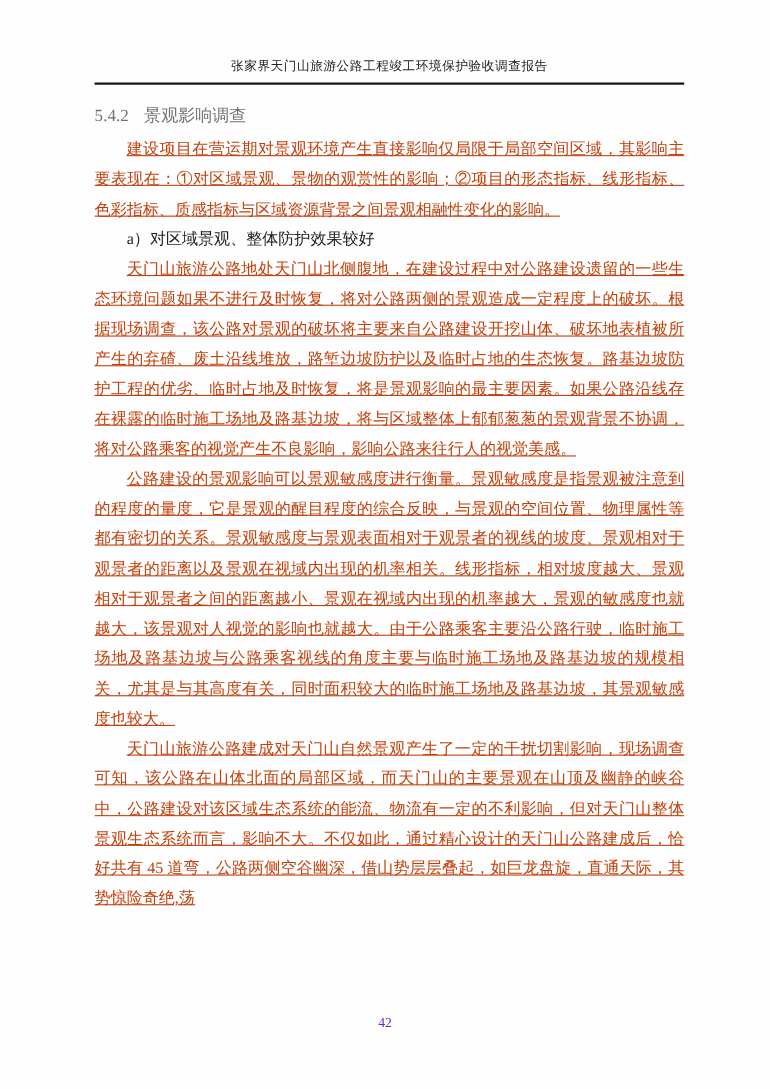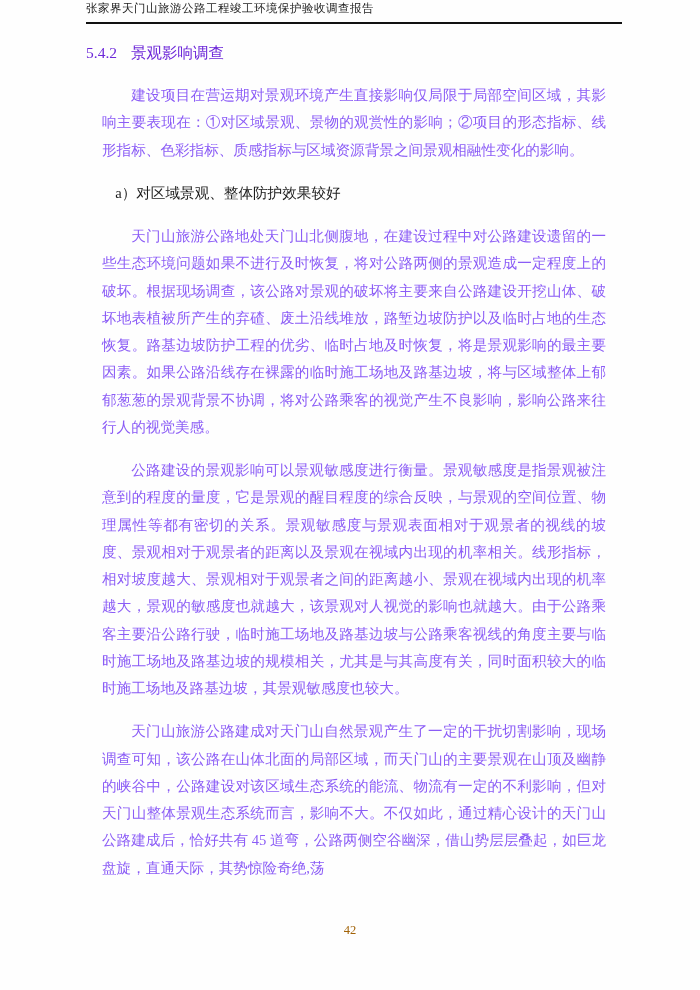--- a/index.html
+++ b/index.html
@@ -14,65 +14,67 @@
     background: #fefefe;
     overflow: hidden;
     font-family: "Liberation Serif", "DejaVu Serif", serif;
     color: #1f1f1f;
   }
   .content {
     width: 536px;
     margin-left: 86px;
   }
   .running-head {
-    text-align: left;
+    padding-top: 53px;
+    text-align: center;
     font-size: 11.5px;
     line-height: 16px;
     letter-spacing: 0.5px;
     color: #222222;
   }
   .head-rule {
     margin-top: 6px;
     height: 2px;
     background: #111111;
   }
   .section-heading {
     margin-top: 16px;
     margin-bottom: 4px;
     font-size: 15.5px;
     line-height: 26px;
-    color: #6d28d9;
+    color: #737373;
   }
   .section-heading .sec-title {
     margin-left: 14px;
   }
   .body-text p {
-    margin: 16px;
+    margin: 0;
     font-size: 14.6px;
     line-height: 27.25px;
     text-align: justify;
     text-justify: inter-ideograph;
     word-break: break-all;
     text-indent: 2em;
-    color: #8b5cf6;
+    color: #c2410c;
+    text-decoration: underline;
   }
   .sub-heading {
     font-size: 14.6px;
     line-height: 27.25px;
     text-indent: 2em;
     color: #1b1b1b;
   }
   .page-number {
     position: absolute;
     bottom: 52px;
     left: 0;
     width: 100%;
     text-align: center;
     font-size: 12.5px;
-    color: #a16207;
+    color: #6d28d9;
   }
 </style>
 </head>
 <body>
 
 <div class="page">
   <div class="content">
 
     <div class="running-head">张家界天门山旅游公路工程竣工环境保护验收调查报告</div>
 

